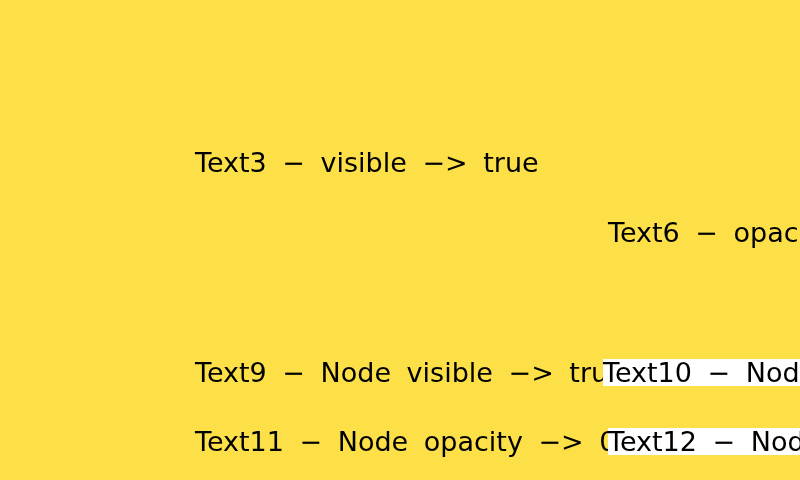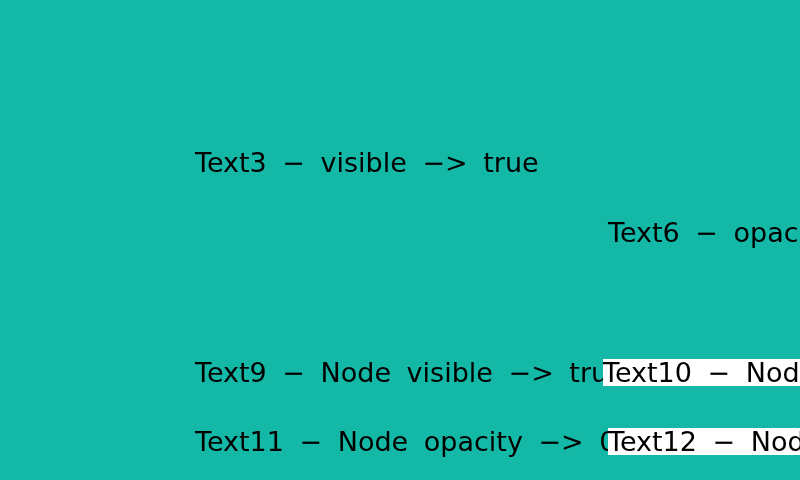--- a/index.html
+++ b/index.html
@@ -1,20 +1,20 @@
 <!DOCTYPE html>
 <html><head>
 <meta charset="utf-8">
 <style>
   html, body { margin: 0; padding: 0; }
   .screen {
     position: relative;
     width: 800px;
     height: 480px;
-    background: #14b8a6;
+    background: #fde047;
     overflow: hidden;
     font-family: "DejaVu Sans", sans-serif;
     font-size: 27px;
     color: #000000;
     word-spacing: 7px;
   }
   .lbl {
     position: absolute;
     line-height: 27px;
     white-space: pre;

